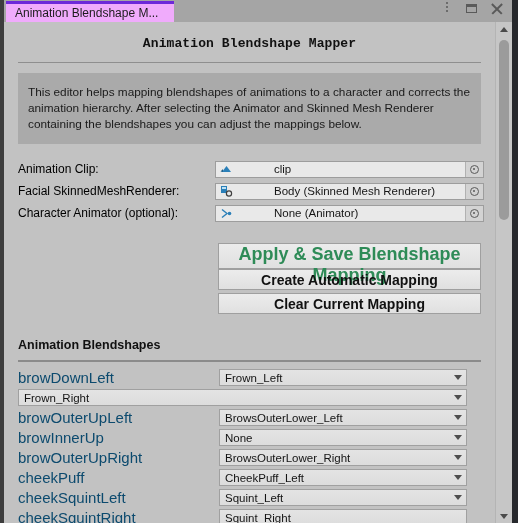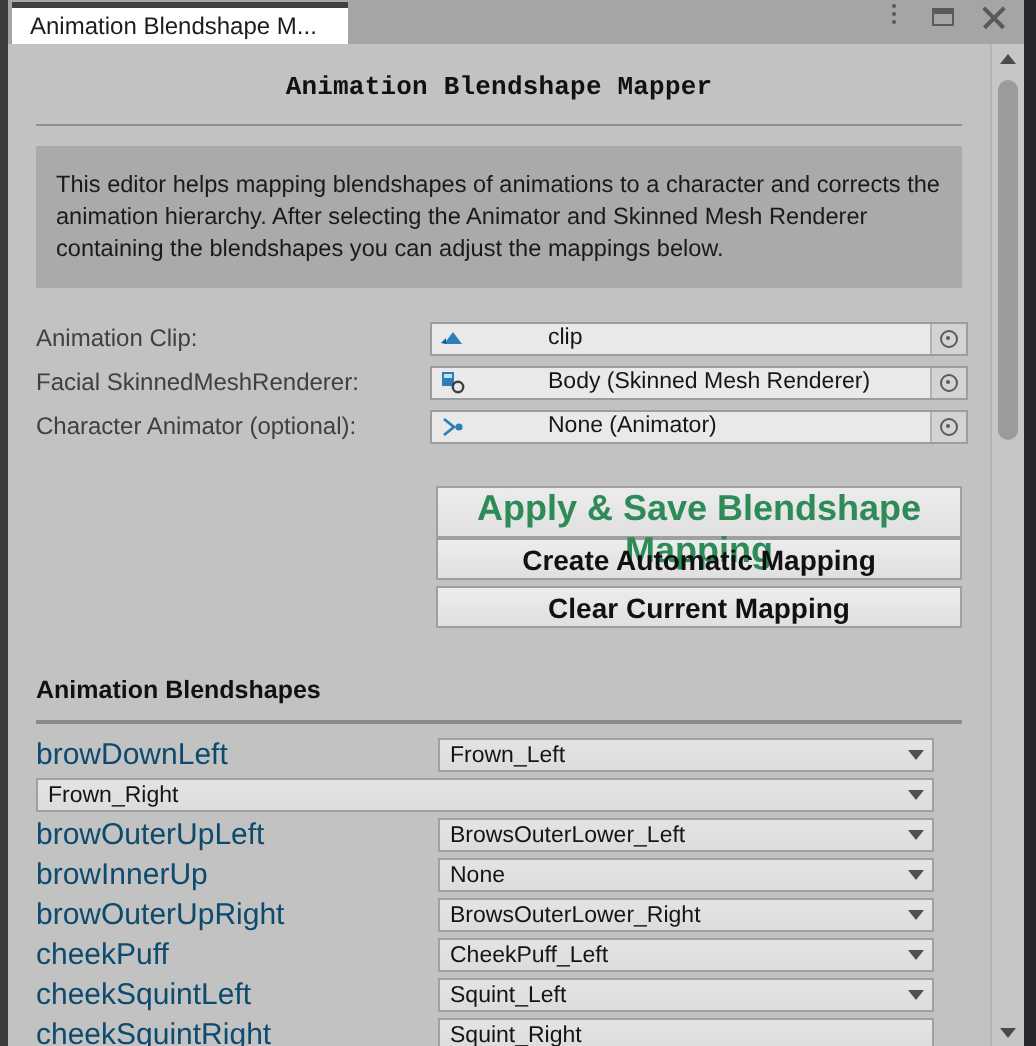--- a/index.html
+++ b/index.html
@@ -45,22 +45,22 @@
     height: 22px;
     background: #a5a5a5;
     display: flex;
     align-items: flex-end;
   }
   #tab {
     position: relative;
     margin-left: 2px;
     height: 21px;
     min-width: 168px;
-    background: #ffffff;
-    border-top: 3px solid #404040;
+    background: #f0abfc;
+    border-top: 3px solid #6d28d9;
     box-sizing: border-box;
     display: flex;
     align-items: center;
     padding: 0 10px 0 9px;
     font-size: 12px;
     color: #1c1c1c;
     white-space: nowrap;
   }
   #tab-spacer { flex: 1; }
   #wincontrols {
@@ -154,21 +154,21 @@
   
   .field-row {
     display: flex;
     align-items: center;
     height: 18px;
     margin-bottom: 4px;
   }
   .field-label {
     width: 200px;
     font-size: 12px;
-    color: #404040;
+    color: #000000;
     flex-shrink: 0;
     padding-left: 3px;
     box-sizing: border-box;
   }
   .objfield {
     flex: 1;
     height: 17px;
     background: #e9e9e9;
     border: 1px solid #9d9d9d;
     box-sizing: border-box;

